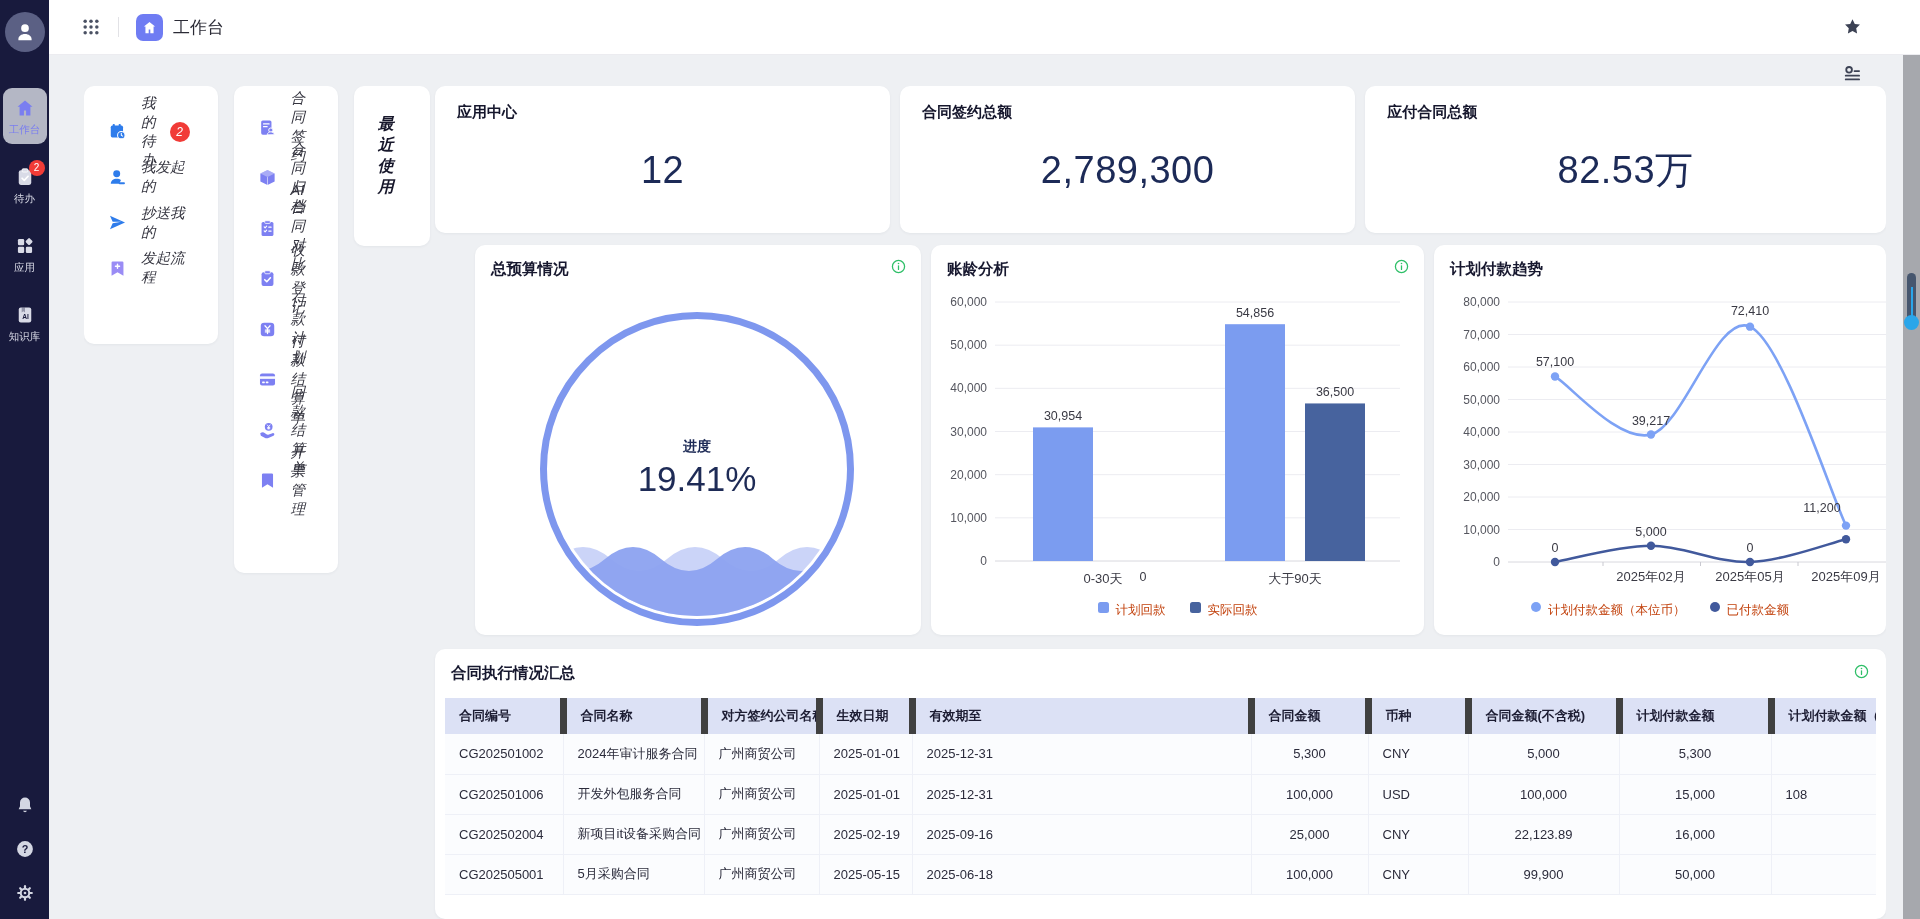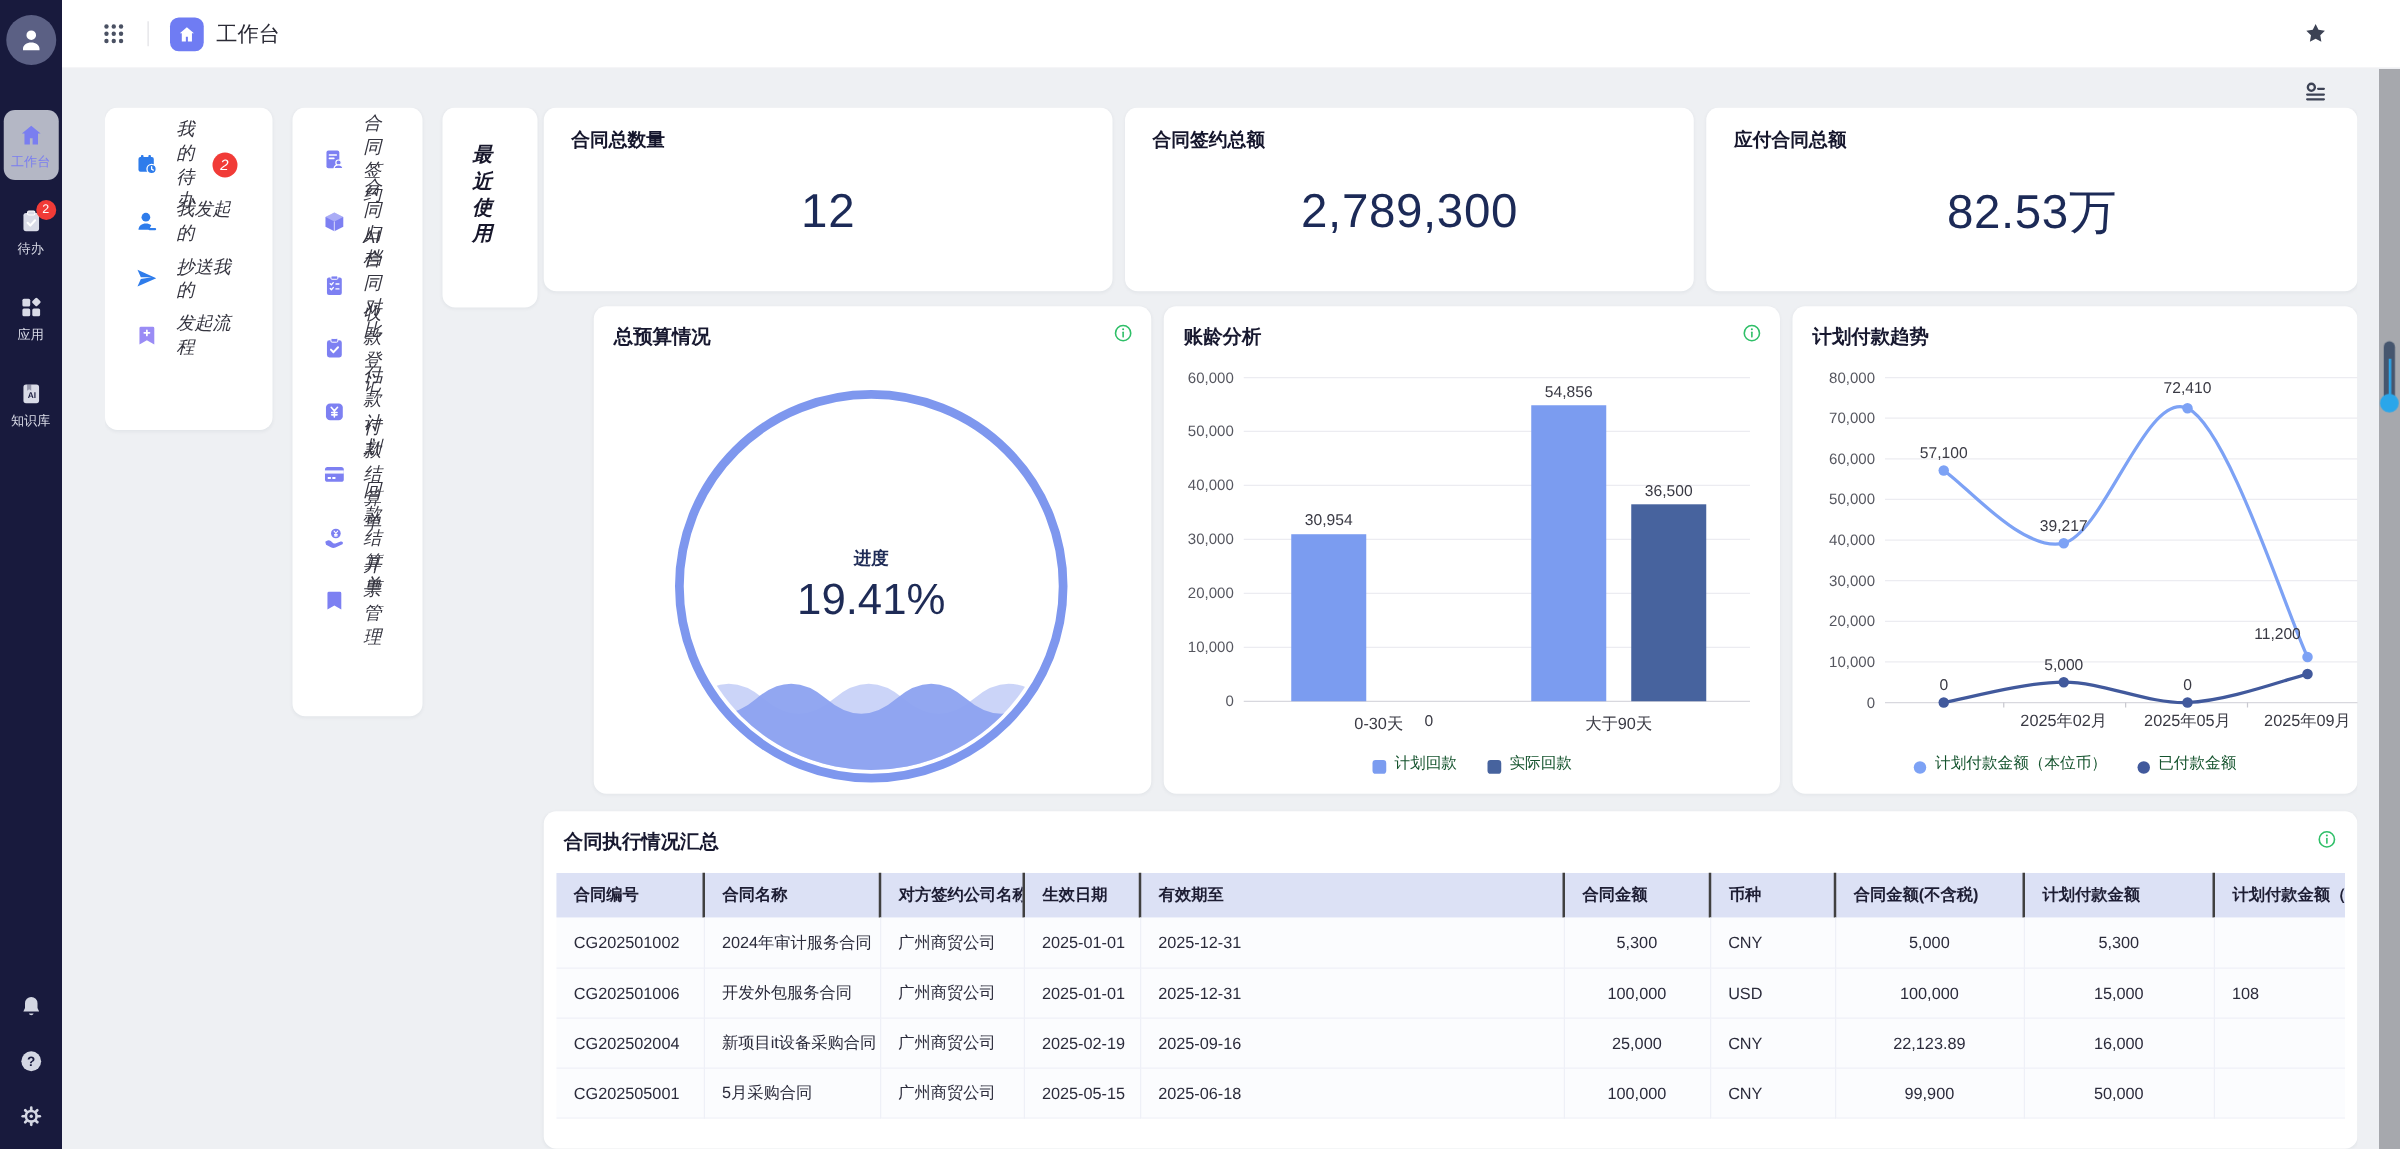--- a/index.html
+++ b/index.html
@@ -67,31 +67,31 @@
 
   .charts-row { display: flex; gap: 10px; height: 390px; margin-top: 12px; flex: none; }
   .chart-card { position: relative; padding: 14px 16px; }
   .gauge-card { width: 446px; flex: none; margin-left: 40px; }
   .bar-card { width: 493px; flex: none; }
   .line-card { flex: 1; min-width: 0; }
   .chart-title { font-size: 15.5px; font-weight: bold; color: #17182f; }
   .info-icon { position: absolute; top: 13px; right: 14px; color: #2fbf68; cursor: pointer; line-height: 0; }
   .chart-body { margin-top: 4px; }
   .legend { position: absolute; bottom: 16px; left: 0; right: 0; display: flex; justify-content: center; gap: 24px; }
-  .legend-item { display: flex; align-items: flex-end; gap: 7px; font-size: 12.5px; color: #14532d; cursor: pointer; }
+  .legend-item { display: flex; align-items: flex-start; gap: 7px; font-size: 12.5px; color: #c2410c; cursor: pointer; }
   .legend-swatch { width: 11px; height: 11px; border-radius: 2.5px; }
   .legend-dot { width: 10px; height: 10px; border-radius: 50%; }
 
   .table-card { margin-top: 14px; flex: 1; padding: 12px 10px 0; overflow: hidden; min-height: 0; }
   .table-head { position: relative; padding: 2px 6px 0; }
   .table-head .info-icon { top: 2px; right: 6px; }
   .table-wrap { margin-top: 14px; overflow: hidden; }
   table.grid { border-collapse: collapse; table-layout: fixed; width: 1646px; }
   table.grid th { background: #dce1f5; font-size: 13px; font-weight: bold; color: #1d1d33; text-align: left;
-    height: 36px; padding: 0 14px; border-right: 2px solid #404040; white-space: nowrap; overflow: hidden; }
+    height: 36px; padding: 0 14px; border-right: 7px solid #404040; white-space: nowrap; overflow: hidden; }
   table.grid th:last-child { border-right: none; }
   table.grid td { background: #fbfcfe; font-size: 13px; color: #2b2b3b; height: 40px; padding: 0 14px;
     border-bottom: 1px solid #eef0f7; border-right: 1px solid #eef0f7; white-space: nowrap; overflow: hidden; }
   table.grid td:last-child { border-right: none; }
   .al-r { text-align: center; }
   text { font-family: "Liberation Sans", "DejaVu Sans", sans-serif; }
 </style>
 </head>
 <body>
 
@@ -364,21 +364,21 @@
         </div>
     </div>
     <div class="card recent-card">
       <div class="card-title">最近使用</div>
     </div>
   </div>
 
   <div class="right-col">
     <div class="stats-row">
         <div class="card stat-card">
-          <div class="stat-title">合同总数量</div>
+          <div class="stat-title">应用中心</div>
           <div class="stat-value">12</div>
         </div>
         <div class="card stat-card">
           <div class="stat-title">合同签约总额</div>
           <div class="stat-value">2,789,300</div>
         </div>
         <div class="card stat-card wide">
           <div class="stat-title">应付合同总额</div>
           <div class="stat-value">82.53万</div>
         </div>

